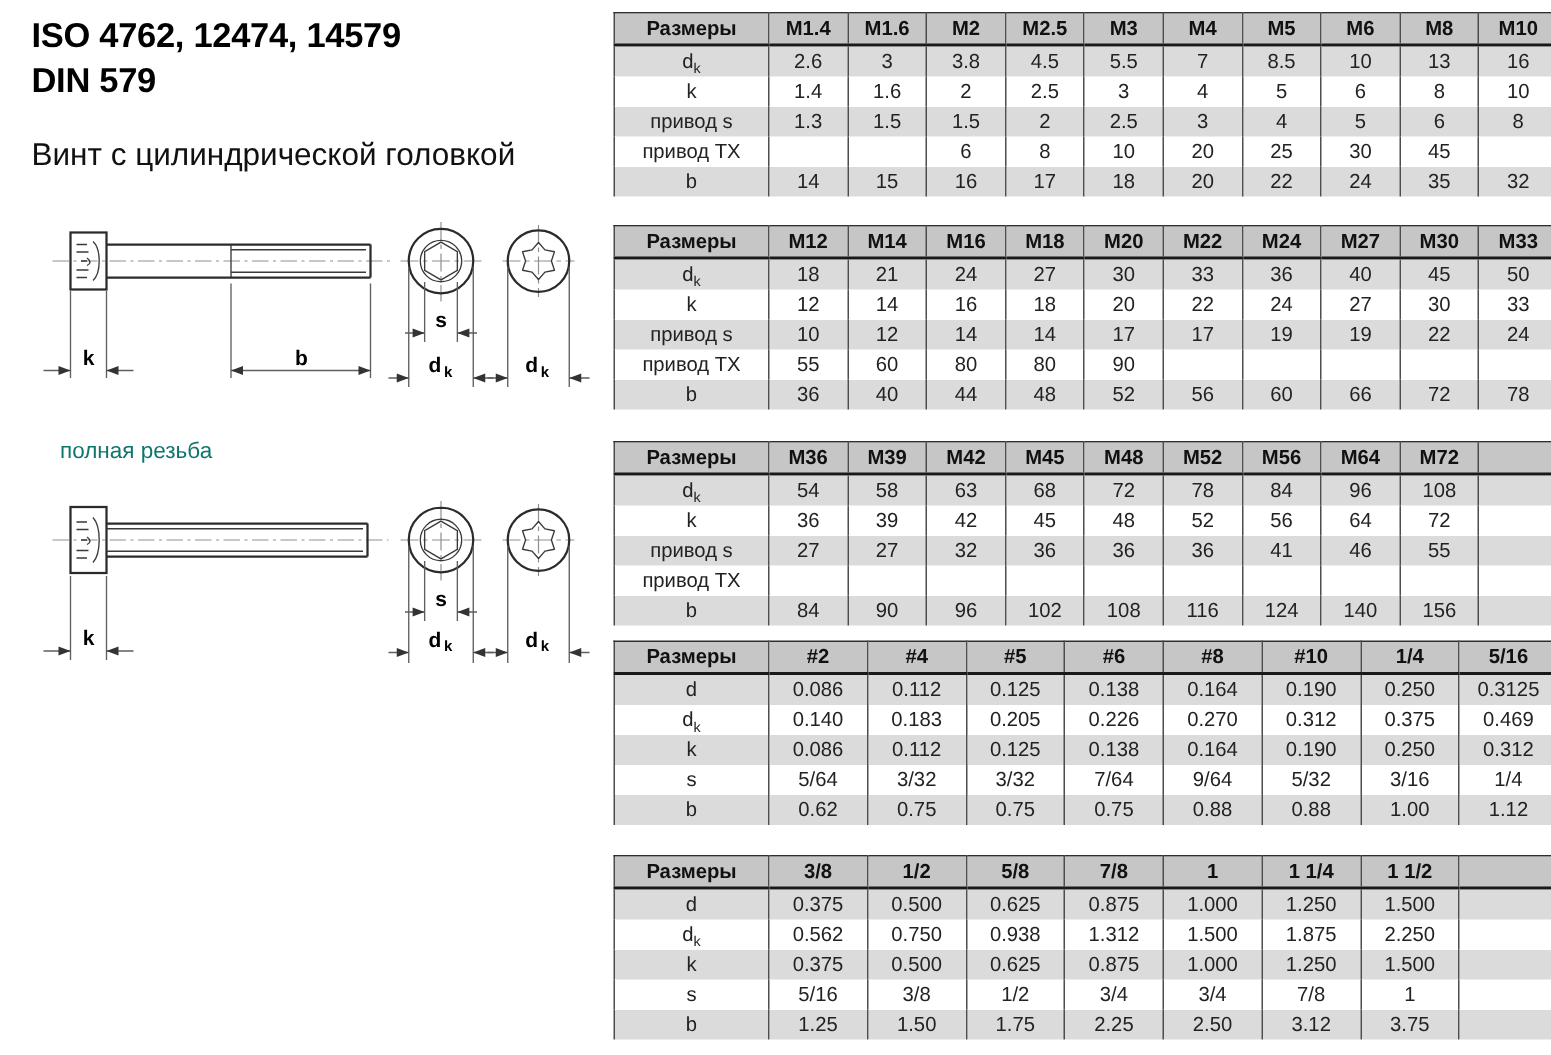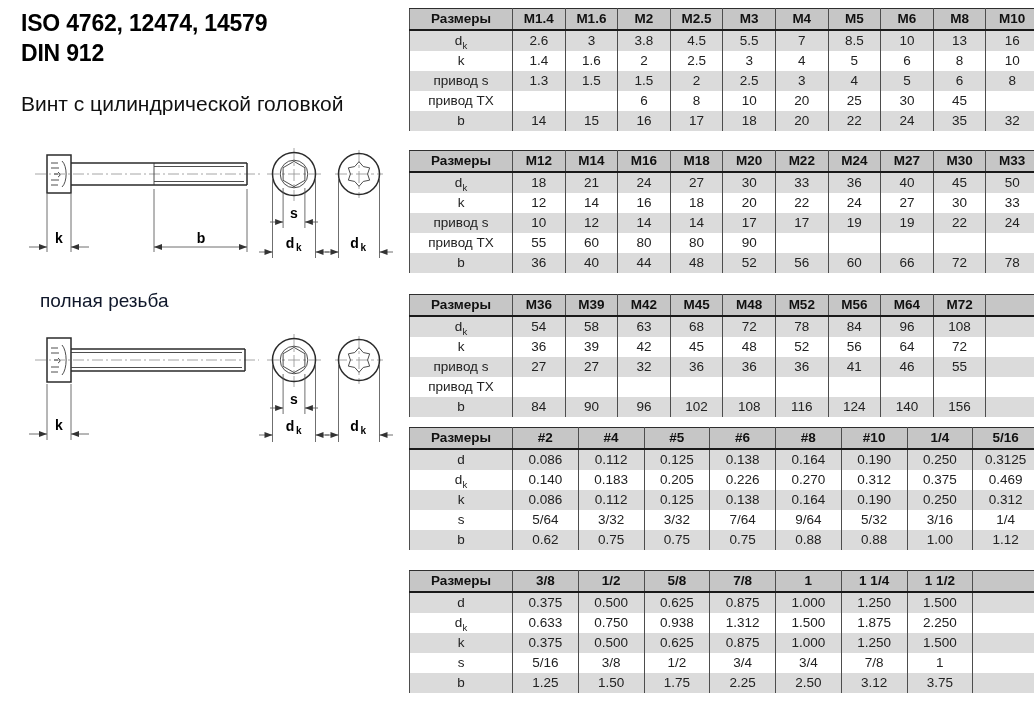--- a/index.html
+++ b/index.html
@@ -6,21 +6,21 @@
   body {
     width:1034px; height:703px; overflow:hidden;
     font-family:"Liberation Sans", sans-serif; color:#1a1a1a;
   }
   .page { display:flex; width:1034px; height:544px;margin-left:13px; }
 
   
   .left  { flex:0 0 394px; width:394px; padding:8px 0 0 8px; box-sizing:border-box; }
   .title { font-size:23px; font-weight:bold; color:#000; margin:0; line-height:30px; letter-spacing:-0.2px; }
   .desc  { font-size:21px; color:#111; margin:24px 0 0 0; line-height:24px; }
-  .full-thread { font-size:19px; color:#0f172a; margin:30px 0 0 19px; line-height:22px; }
+  .full-thread { font-size:15px; color:#0f766e; margin:30px 0 0 19px; line-height:22px; }
   svg.draw { display:block; }
   #draw1 { margin-top:32px; }
   #draw2 { margin-top:18px; }
 
   
   .ol { stroke:#2b2b2b; stroke-width:1.5; fill:none; }
   .tl { stroke:#3a3a3a; stroke-width:0.9; fill:none; }
   .cl { stroke:#8f8f8f; stroke-width:0.8; fill:none; }
   .xl { stroke:#5f5f5f; stroke-width:0.9; fill:none; }
   .ah { fill:#333; stroke:none; }
@@ -50,21 +50,21 @@
   table.dtable:nth-of-type(3) { margin-bottom:10px; }
   table.dtable:nth-of-type(4) { margin-bottom:20px; }
 </style>
 </head>
 <body>
 
 <div class="page">
 
   <div class="left">
     <h1 class="title">ISO 4762, 12474, 14579</h1>
-    <h1 class="title">DIN 912</h1>
+    <h1 class="title">DIN 579</h1>
     <p class="desc">Винт с цилиндрической головкой</p>
 
     <svg id="draw1" class="draw" width="390" height="112" viewBox="0 0 390 112">
       <g>
         <line class="cl" x1="14" y1="26" x2="240" y2="26" stroke-dasharray="11 3 2 3"></line>
         <rect class="ol" x="26" y="7" width="24" height="38" fill="#fff"></rect>
         <path class="tl" d="M30,15 h7 M30,20 h8 M30,32 h8 M30,37 h7 M33,26 h4"></path>
         <path class="tl" d="M41,13 C46.5,18 46.5,34 41,39"></path>
         <path class="tl" d="M37,24 q4,3 0,5"></path>
         <path class="ol" d="M50,15 H133 M50,37 H133"></path>
@@ -561,21 +561,21 @@
             <td>0.500</td>
             <td>0.625</td>
             <td>0.875</td>
             <td>1.000</td>
             <td>1.250</td>
             <td>1.500</td>
             <td></td>
           </tr>
           <tr>
             <td><span>d</span><sub>k</sub></td>
-            <td>0.633</td>
+            <td>0.562</td>
             <td>0.750</td>
             <td>0.938</td>
             <td>1.312</td>
             <td>1.500</td>
             <td>1.875</td>
             <td>2.250</td>
             <td></td>
           </tr>
           <tr>
             <td><span>k</span></td>

